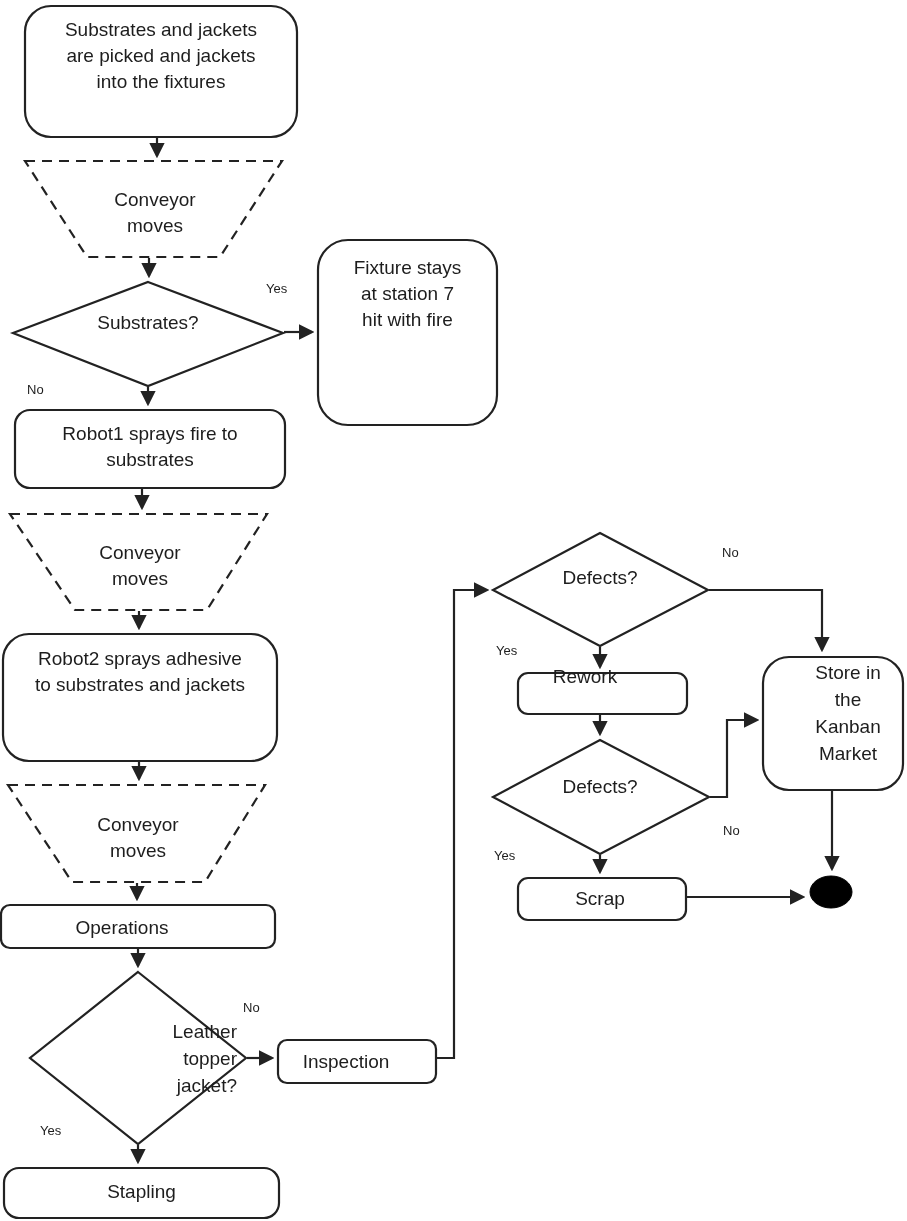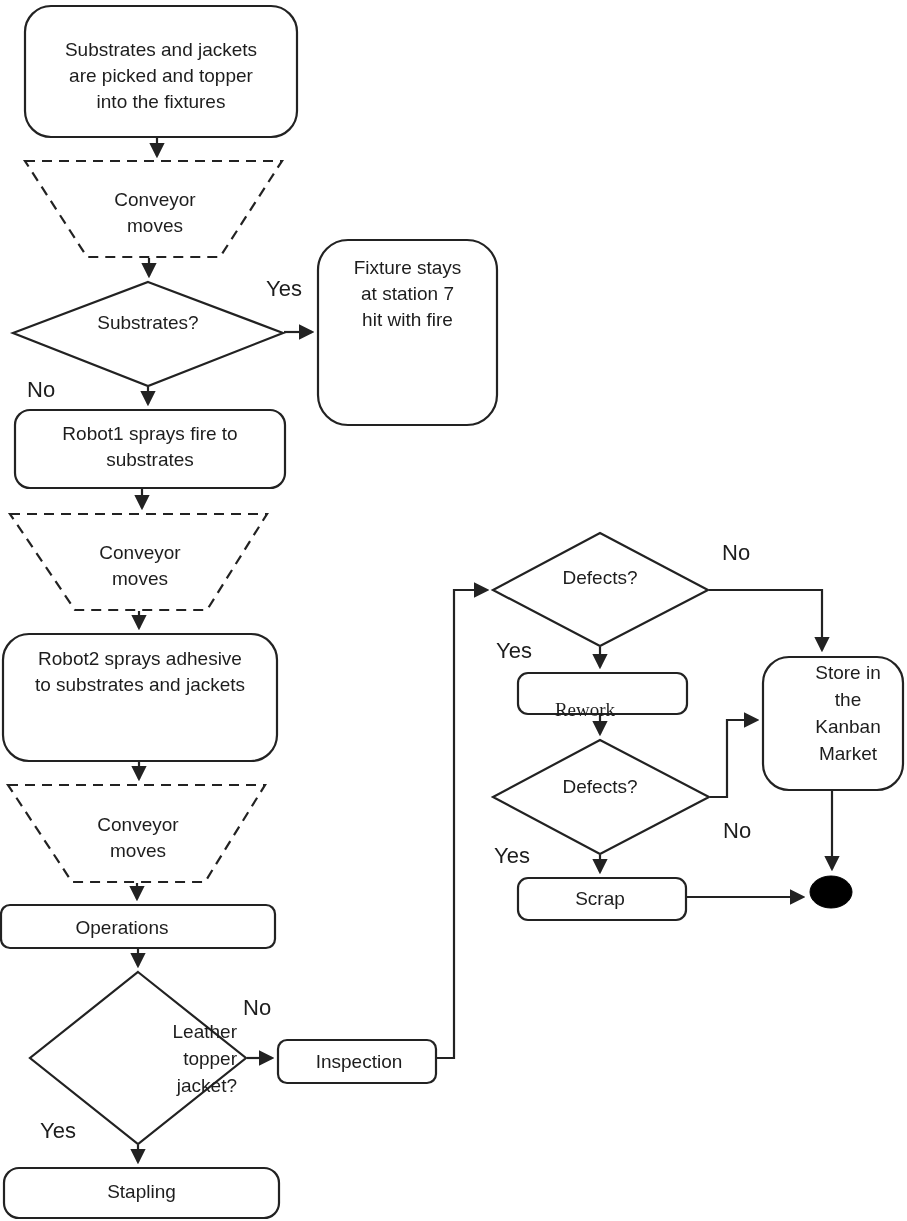--- a/index.html
+++ b/index.html
@@ -25,21 +25,21 @@
     position:absolute;
     text-align:center;
     font-size:19px;
     line-height:26px;
     color:var(--text);
     white-space:nowrap;
   }
   .label.lh27{line-height:27px;}
   .edge-label{
     position:absolute;
-    font-size:22px;
+    font-size:13px;
     line-height:22px;
     color:var(--text);
     white-space:nowrap;
   }
 </style>
 </head>
 <body>
 
 <div id="canvas">
 
@@ -83,23 +83,23 @@
     <path class="edge" d="M437,1058 L454,1058 L454,590 L487,590" marker-end="url(#arr)"></path>
     <path class="edge" d="M709,590 L822,590 L822,650" marker-end="url(#arr)"></path>
     <path class="edge" d="M600,647 L600,667" marker-end="url(#arr)"></path>
     <path class="edge" d="M600,715 L600,734" marker-end="url(#arr)"></path>
     <path class="edge" d="M710,797 L727,797 L727,720 L757,720" marker-end="url(#arr)"></path>
     <path class="edge" d="M600,855 L600,872" marker-end="url(#arr)"></path>
     <path class="edge" d="M687,897 L803,897" marker-end="url(#arr)"></path>
     <path class="edge" d="M832,791 L832,869" marker-end="url(#arr)"></path>
   </svg>
 
-  <div class="label" style="left:25px;top:17px;width:272px;margin-top:20px;">
+  <div class="label" style="left:25px;top:17px;width:272px;">
     <div>Substrates and jackets</div>
-    <div>are picked and topper</div>
+    <div>are picked and jackets</div>
     <div>into the fixtures</div>
   </div>
 
   <div class="label" style="left:55px;top:187px;width:200px;">
     <div>Conveyor</div>
     <div>moves</div>
   </div>
 
   <div class="label" style="left:48px;top:310px;width:200px;">
     <div>Substrates?</div>
@@ -134,33 +134,33 @@
   <div class="label" style="left:1px;top:915px;width:242px;">
     <div>Operations</div>
   </div>
 
   <div class="label lh27" style="left:37px;top:1018px;width:200px;text-align:right;">
     <div>Leather</div>
     <div>topper</div>
     <div>jacket?</div>
   </div>
 
-  <div class="label" style="left:278px;top:1049px;width:136px;padding-left:13px;">
+  <div class="label" style="left:278px;top:1049px;width:136px;">
     <div>Inspection</div>
   </div>
 
   <div class="label" style="left:4px;top:1179px;width:275px;">
     <div>Stapling</div>
   </div>
 
   <div class="label" style="left:500px;top:565px;width:200px;">
     <div>Defects?</div>
   </div>
 
-  <div class="label" style="left:518px;top:697px;width:134px;font-family:Liberation Serif, serif;">
+  <div class="label" style="left:518px;top:664px;width:134px;">
     <div>Rework</div>
   </div>
 
   <div class="label" style="left:500px;top:774px;width:200px;">
     <div>Defects?</div>
   </div>
 
   <div class="label" style="left:518px;top:886px;width:164px;">
     <div>Scrap</div>
   </div>

